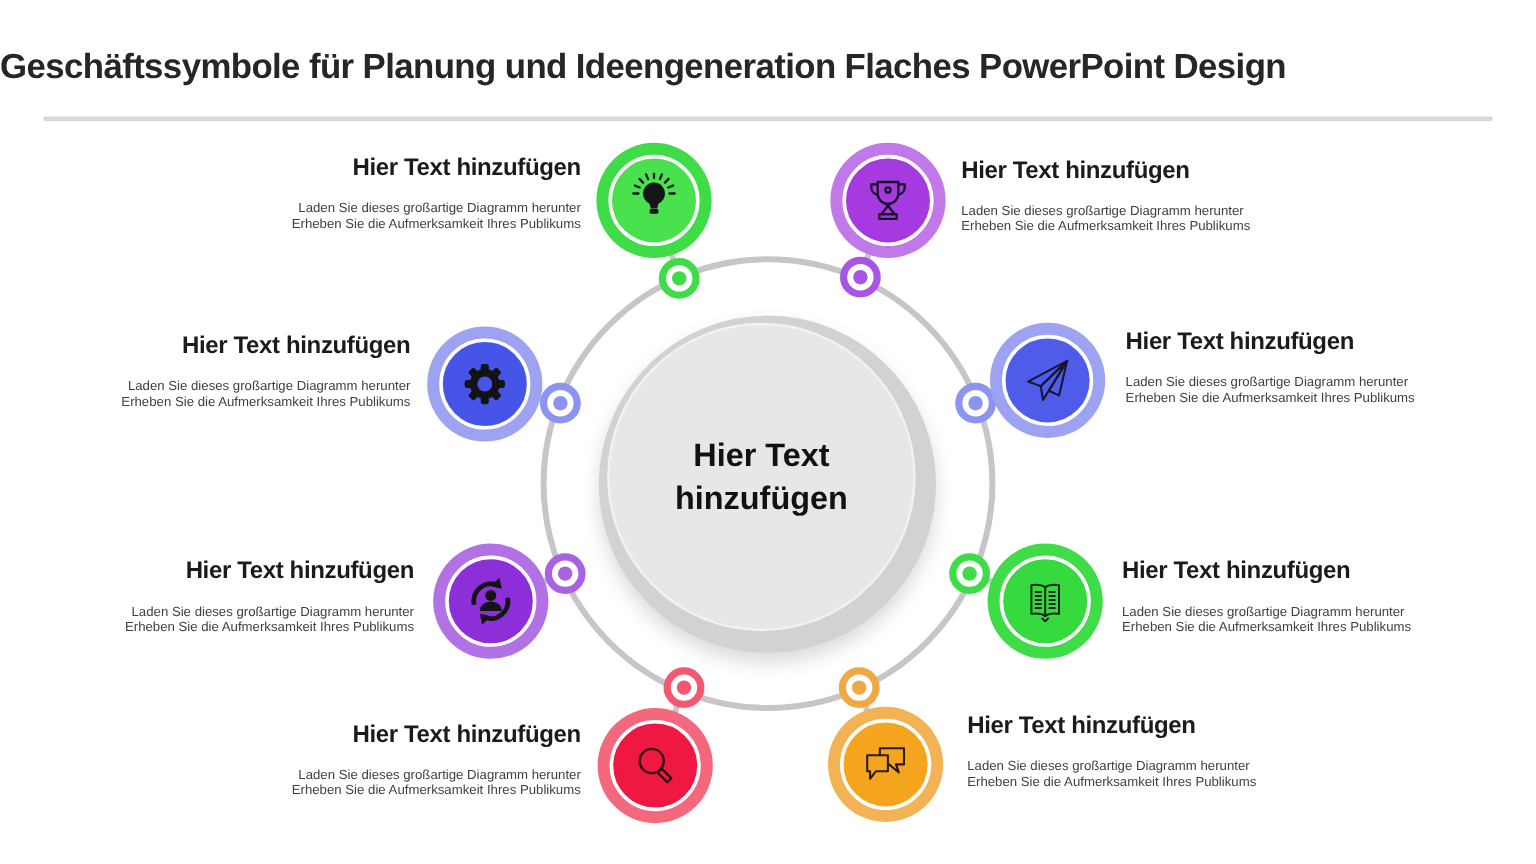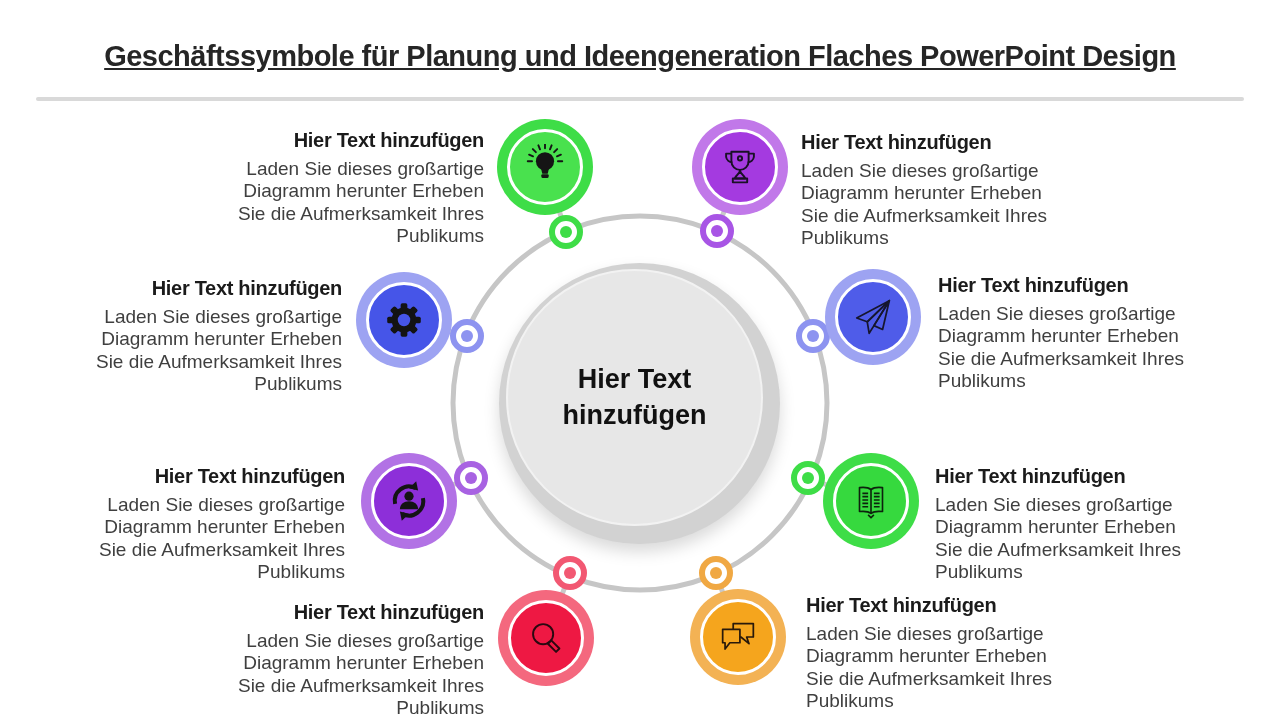--- a/index.html
+++ b/index.html
@@ -1,22 +1,22 @@
 <!DOCTYPE html>
 <html><head>
 <meta charset="utf-8">
 <style>
   html,body{margin:0;padding:0;background:#ffffff;}
   .slide{
     position:relative;width:1280px;height:720px;overflow:hidden;
     background:#ffffff;font-family:"Liberation Sans",sans-serif;
   }
   .slide-title{
-    position:absolute;left:0;top:40px;width:100%;text-align:center;
-    font-size:29px;font-weight:700;letter-spacing:-0.5px;color:var(--titlec,#262626);text-decoration:underline;
+    position:absolute;left:0;top:40px;width:100%;
+    font-size:29px;font-weight:700;letter-spacing:-0.5px;color:var(--titlec,#262626);
   }
   .divider{
     position:absolute;left:36px;right:36px;top:97px;height:4px;
     background:var(--divider,#d9d9d9);border-radius:2px;
   }
   .orbit-svg{position:absolute;left:0;top:0;width:1280px;height:720px;z-index:1;}
   
   .center-back{
     position:absolute;left:499px;top:263px;width:281px;height:281px;border-radius:50%;
     background:var(--cback,#d2d2d2);box-shadow:0 8px 16px rgba(0,0,0,.15);z-index:2;
@@ -45,21 +45,21 @@
     position:absolute;width:22px;height:22px;border-radius:50%;
     border:6px solid var(--ring);background:#ffffff;z-index:3;
     display:flex;align-items:center;justify-content:center;box-sizing:content-box;
   }
   .donut .dot{width:12px;height:12px;border-radius:50%;background:var(--ring);}
   
   .tb{position:absolute;width:250px;z-index:5;}
   .tb.right{text-align:right;}
   .tb.left{text-align:left;}
   .tb h3{margin:0;font-size:20px;font-weight:700;color:#1b1b1b;letter-spacing:-0.3px;}
-  .tb p{margin:6px 0 0;font-size:19px;line-height:1.18;color:#3f3f3f;}
+  .tb p{margin:16px 0 0;font-size:11px;line-height:1.18;color:#3f3f3f;}
 </style>
 </head>
 <body>
 
 <div class="slide" style="--orbit: #c6c6c6; --linec: #c9c9c9; --cback: #d2d2d2; --cfront: #e7e7e7; --titlec: #262626; --divider: #d9d9d9;">
 
   <div class="slide-title">Geschäftssymbole für Planung und Ideengeneration Flaches PowerPoint Design</div>
   <div class="divider"></div>
 
   <svg class="orbit-svg" viewBox="0 0 1280 720">

